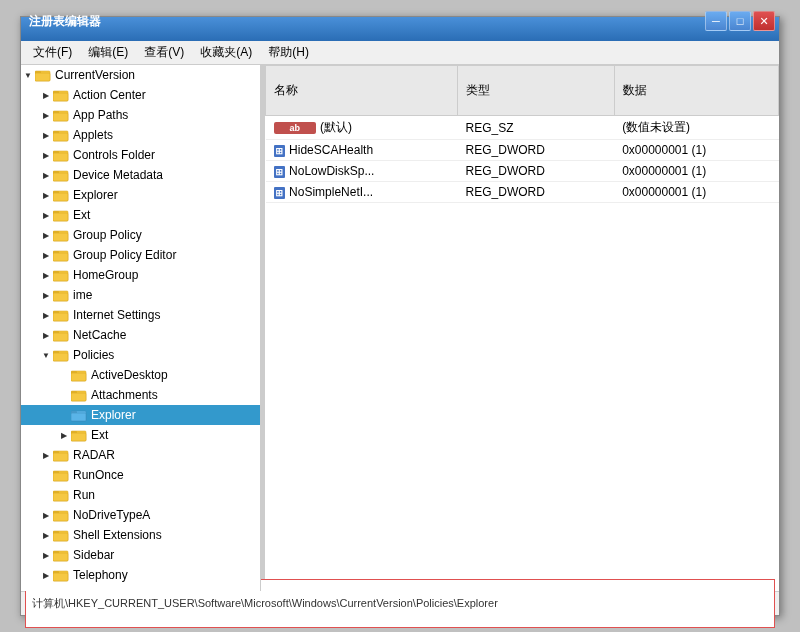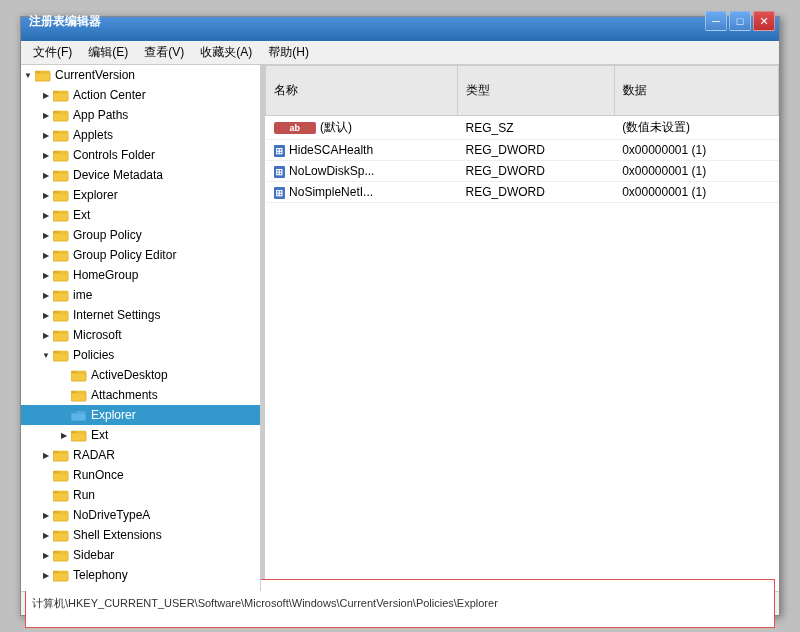--- a/index.html
+++ b/index.html
@@ -400,21 +400,21 @@
         <div class="tree-item">
           <span class="tree-indent" style="width: 18px;"></span>
           <span class="expand-arrow">▶</span>
           <span class="folder-icon">
             <svg viewBox="0 0 16 14" xmlns="http://www.w3.org/2000/svg">
     <rect x="0" y="3" width="15" height="10" rx="1" fill="#f5c842" stroke="#d4a017" stroke-width="0.5"></rect>
     <rect x="0" y="3" width="6" height="3" rx="1" fill="#d4a017" opacity="0.5"></rect>
     <rect x="0" y="5" width="15" height="8" rx="1" fill="#f5c842" stroke="#d4a017" stroke-width="0.5"></rect>
   </svg>
           </span>
-          <span class="tree-label">Microsoft</span>
+          <span class="tree-label">NetCache</span>
         </div>
         <div class="tree-item">
           <span class="tree-indent" style="width: 18px;"></span>
           <span class="expand-arrow">▼</span>
           <span class="folder-icon">
             <svg viewBox="0 0 16 14" xmlns="http://www.w3.org/2000/svg">
     <rect x="0" y="3" width="15" height="10" rx="1" fill="#f5c842" stroke="#d4a017" stroke-width="0.5"></rect>
     <rect x="0" y="3" width="6" height="3" rx="1" fill="#d4a017" opacity="0.5"></rect>
     <rect x="0" y="5" width="15" height="8" rx="1" fill="#f5c842" stroke="#d4a017" stroke-width="0.5"></rect>
   </svg>

